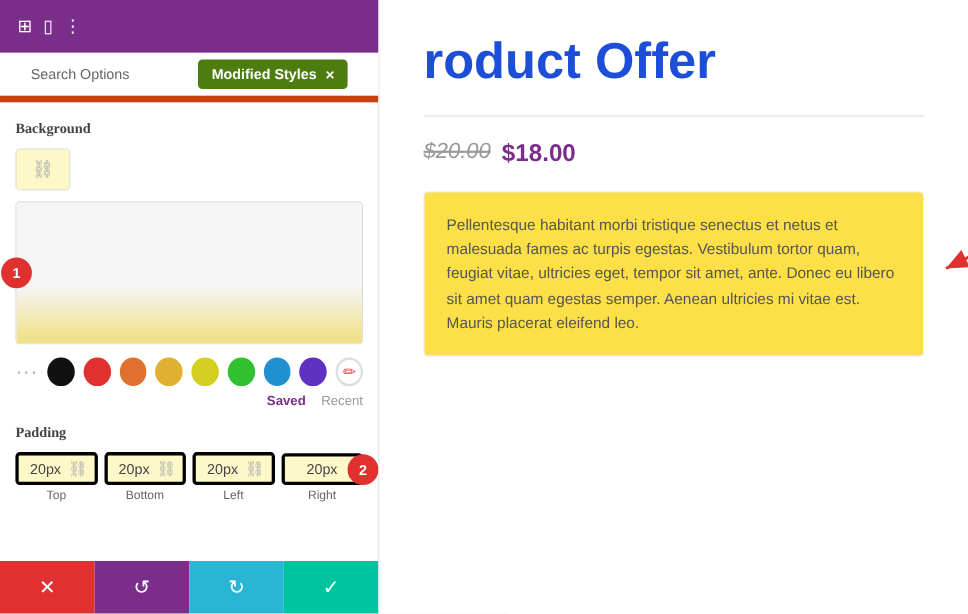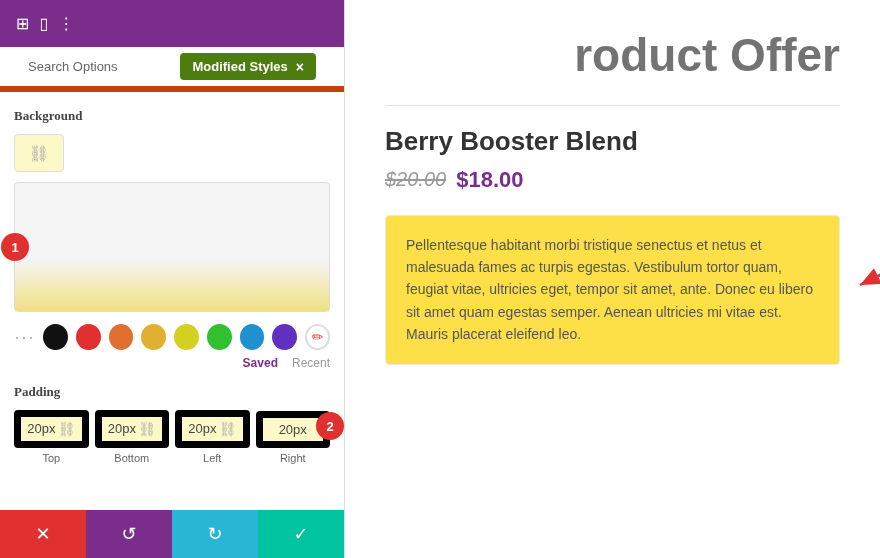--- a/index.html
+++ b/index.html
@@ -210,22 +210,22 @@
       position: relative;
     }
     .padding-field {
       flex: 1;
       display: flex;
       flex-direction: column;
       align-items: center;
     }
     .padding-input-wrap {
       display: flex;
-      align-items: flex-start;
-      border: 7px solid #000000;
+      align-items: flex-end;
+      border: 3px solid #000000;
       border-radius: 4px;
       background: #fdf8c8;
       padding: 4px 6px;
       width: 100%;
       margin-bottom: 4px;
     }
     .padding-input-wrap input {
       border: none;
       background: transparent;
       font-size: 13px;
@@ -290,24 +290,23 @@
       flex: 1;
       background: #fff;
       padding: 30px 40px;
       overflow: hidden;
       position: relative;
     }
 
     .product-offer-title {
       font-size: 46px;
       font-weight: 700;
-      color: #737373;
+      color: #1d4ed8;
       margin-bottom: 24px;
       line-height: 1.1;
-      text-align: right;
     }
 
     .divider {
       border: none;
       border-top: 1px solid #e0e0e0;
       margin-bottom: 20px;
     }
 
     .product-name {
       font-size: 26px;
@@ -445,21 +444,20 @@
 </div>
 
 <div class="right-panel">
 
   <div class="product-offer-title">
     <span>roduct Offer</span>
   </div>
 
   <hr class="divider">
 
-  <div class="product-name">Berry Booster Blend</div>
 
   <div class="price-row">
     <span class="price-old">$20.00</span>
     <span class="price-new">$18.00</span>
   </div>
 
   <div style="position:relative; display:inline-block;">
     <div class="description-box">Pellentesque habitant morbi tristique senectus et netus et malesuada fames ac turpis egestas. Vestibulum tortor quam, feugiat vitae, ultricies eget, tempor sit amet, ante. Donec eu libero sit amet quam egestas semper. Aenean ultricies mi vitae est. Mauris placerat eleifend leo.</div>
     
     <svg style="position:absolute; right:-90px; top:30px; width:90px; height:60px;">

